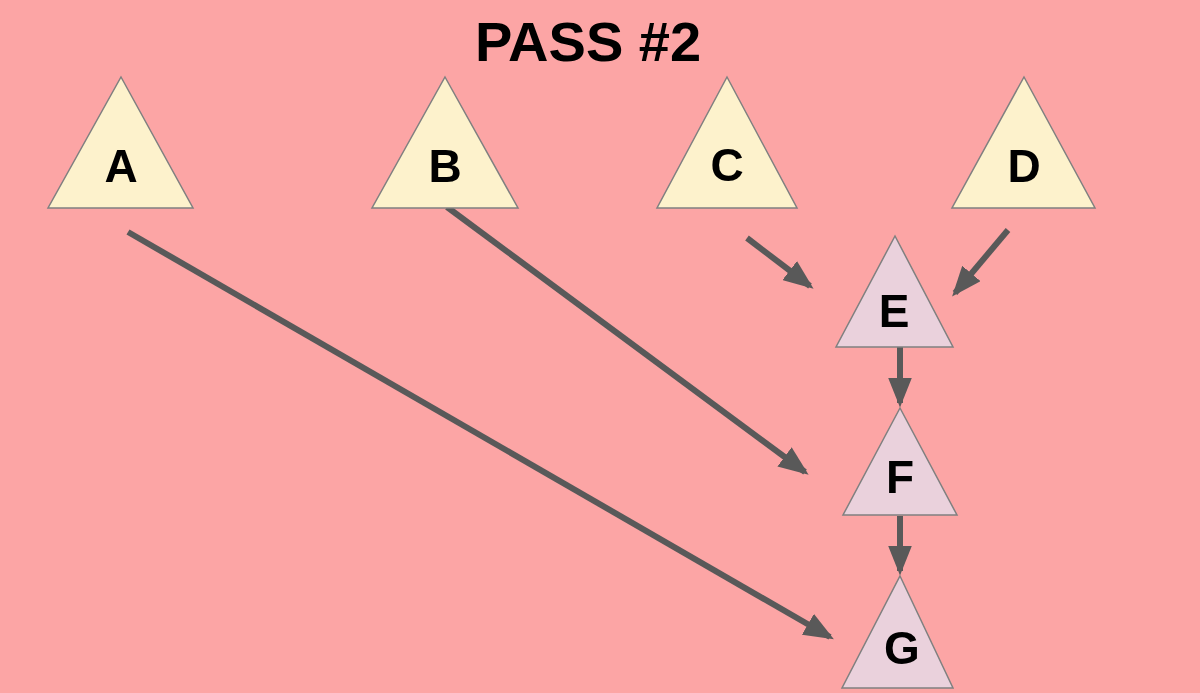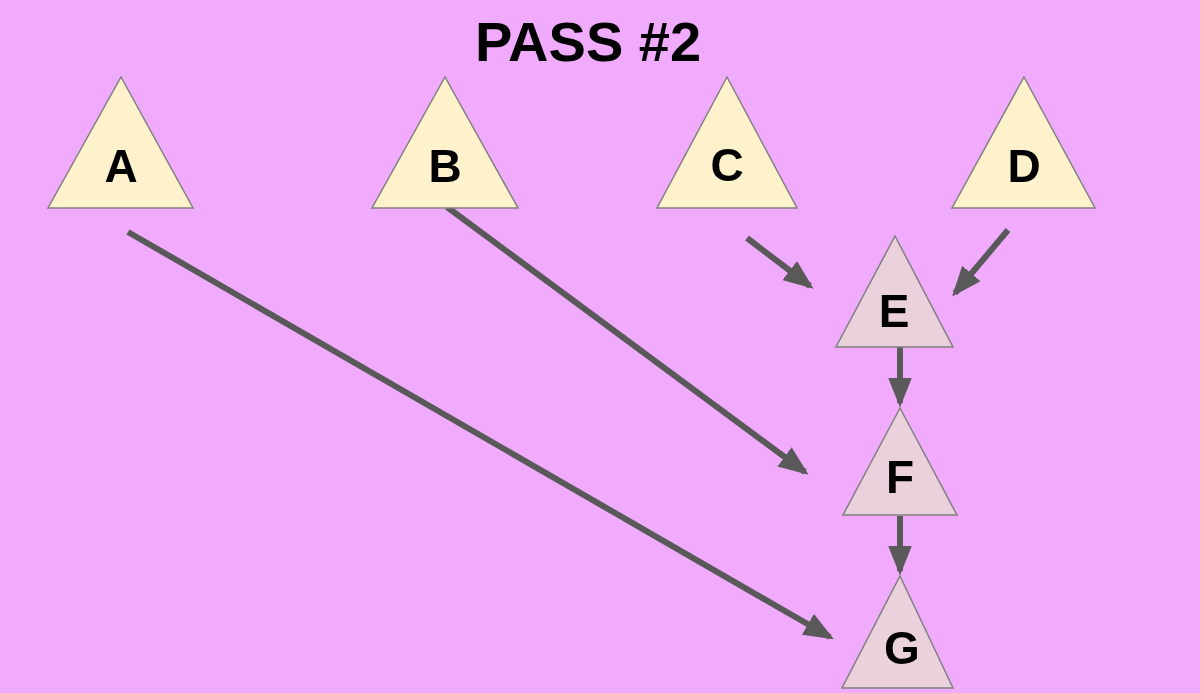--- a/index.html
+++ b/index.html
@@ -4,21 +4,21 @@
 <style>
   html, body {
     margin: 0;
     padding: 0;
     background: #ffffff;
   }
   #stage {
     position: relative;
     width: 1200px;
     height: 693px;
-    background: #f0abfc;
+    background: #fca5a5;
     overflow: hidden;
     font-family: "Liberation Sans", "DejaVu Sans", sans-serif;
   }
   #diagram-svg {
     position: absolute;
     left: 0;
     top: 0;
     width: 1200px;
     height: 693px;
   }

